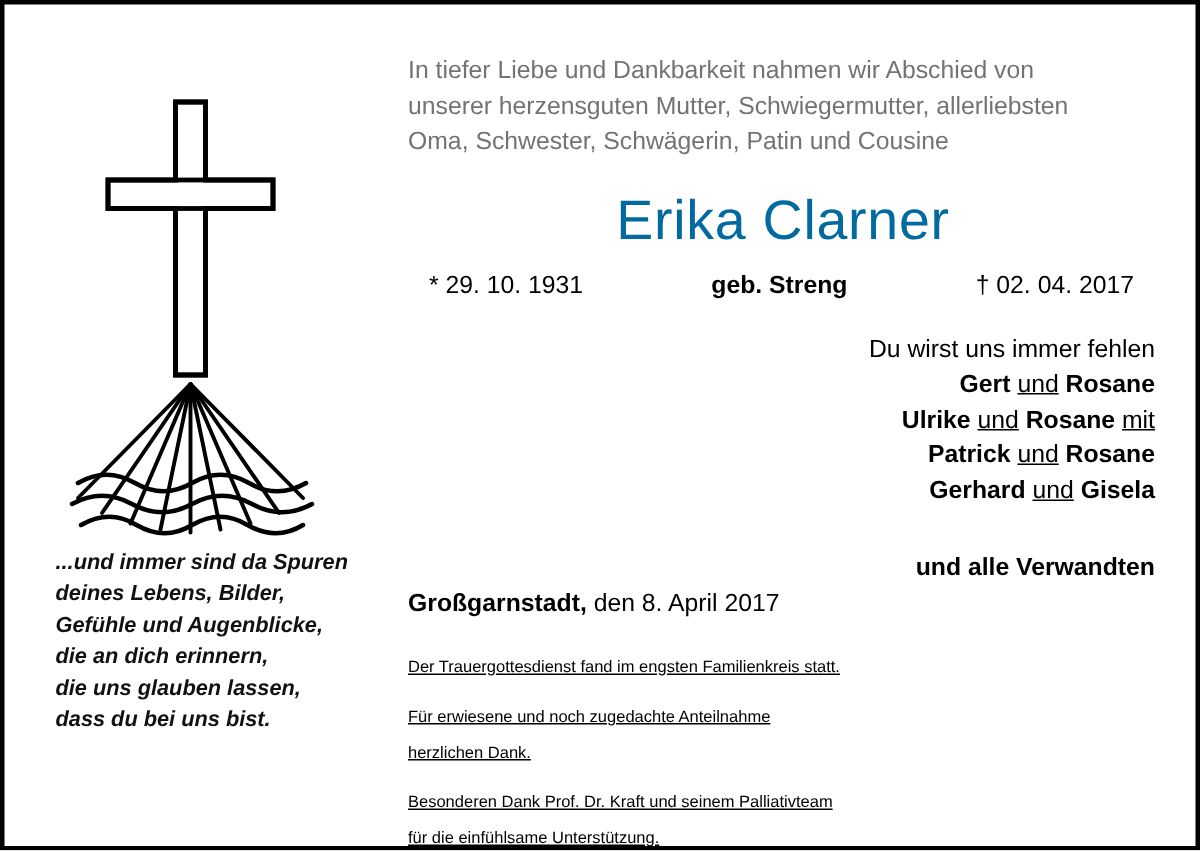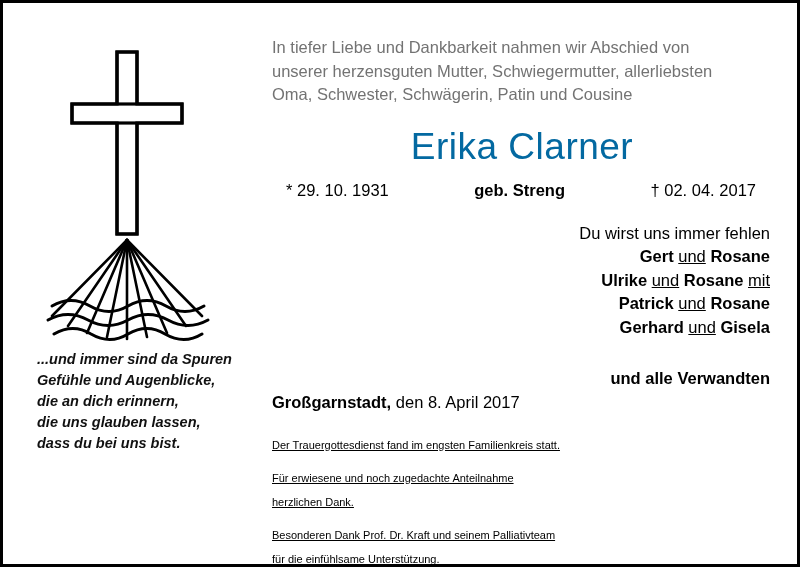--- a/index.html
+++ b/index.html
@@ -27,21 +27,21 @@
     height: 567px;
     border: 3px solid #000000;
     box-sizing: border-box;
     pointer-events: none;
   }
 
   
   .left-col {
     position: absolute;
     left: 20px;
-    top: 16px;
+    top: 32px;
     width: 240px;
     height: 530px;
   }
   .emblem {
     position: absolute;
     left: 14px;
     top: 28px;
     width: 210px;
     height: 300px;
   }
@@ -163,20 +163,21 @@
         <g fill="none" stroke="#000000" stroke-width="3" stroke-linecap="round">
           <path d="M18 262 q19 -11 38 0 q19 11 38 0 q19 -11 38 0 q19 11 38 0"></path>
           <path d="M14 276 q20 -11 40 0 q20 11 40 0 q20 -11 40 0 q20 11 40 0"></path>
           <path d="M20 290 q19 -11 37 0 q19 11 37 0 q19 -11 37 0 q19 11 37 0"></path>
         </g>
       </svg>
     </div>
 
     <div class="verse">
       <div>...und immer sind da Spuren</div>
+      <div>deines Lebens, Bilder,</div>
       <div>Gefühle und Augenblicke,</div>
       <div>die an dich erinnern,</div>
       <div>die uns glauben lassen,</div>
       <div>dass du bei uns bist.</div>
     </div>
   </div>
 
   <div class="right-col">
 
     <div class="intro">

